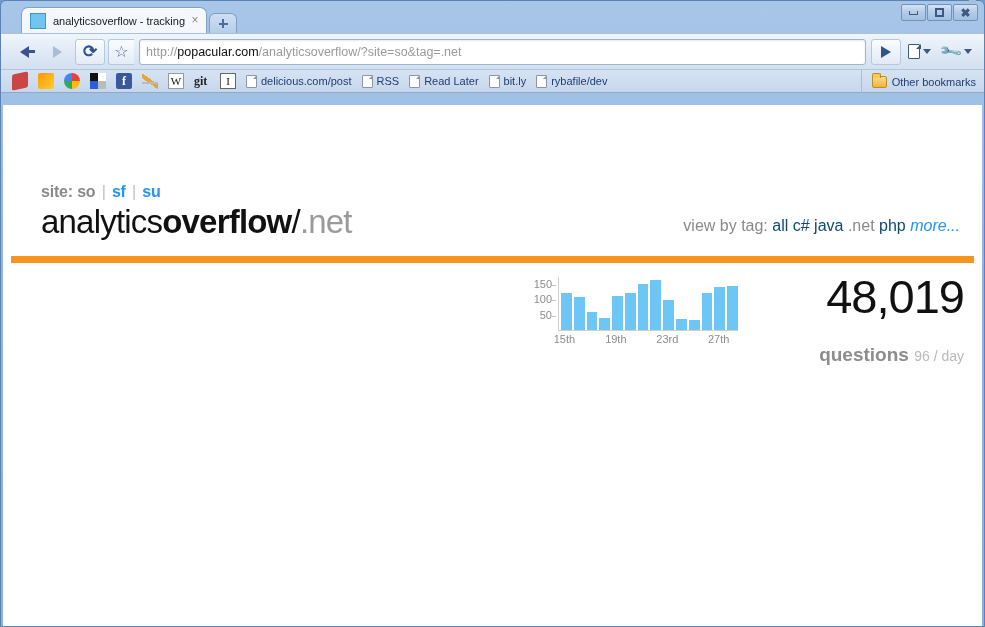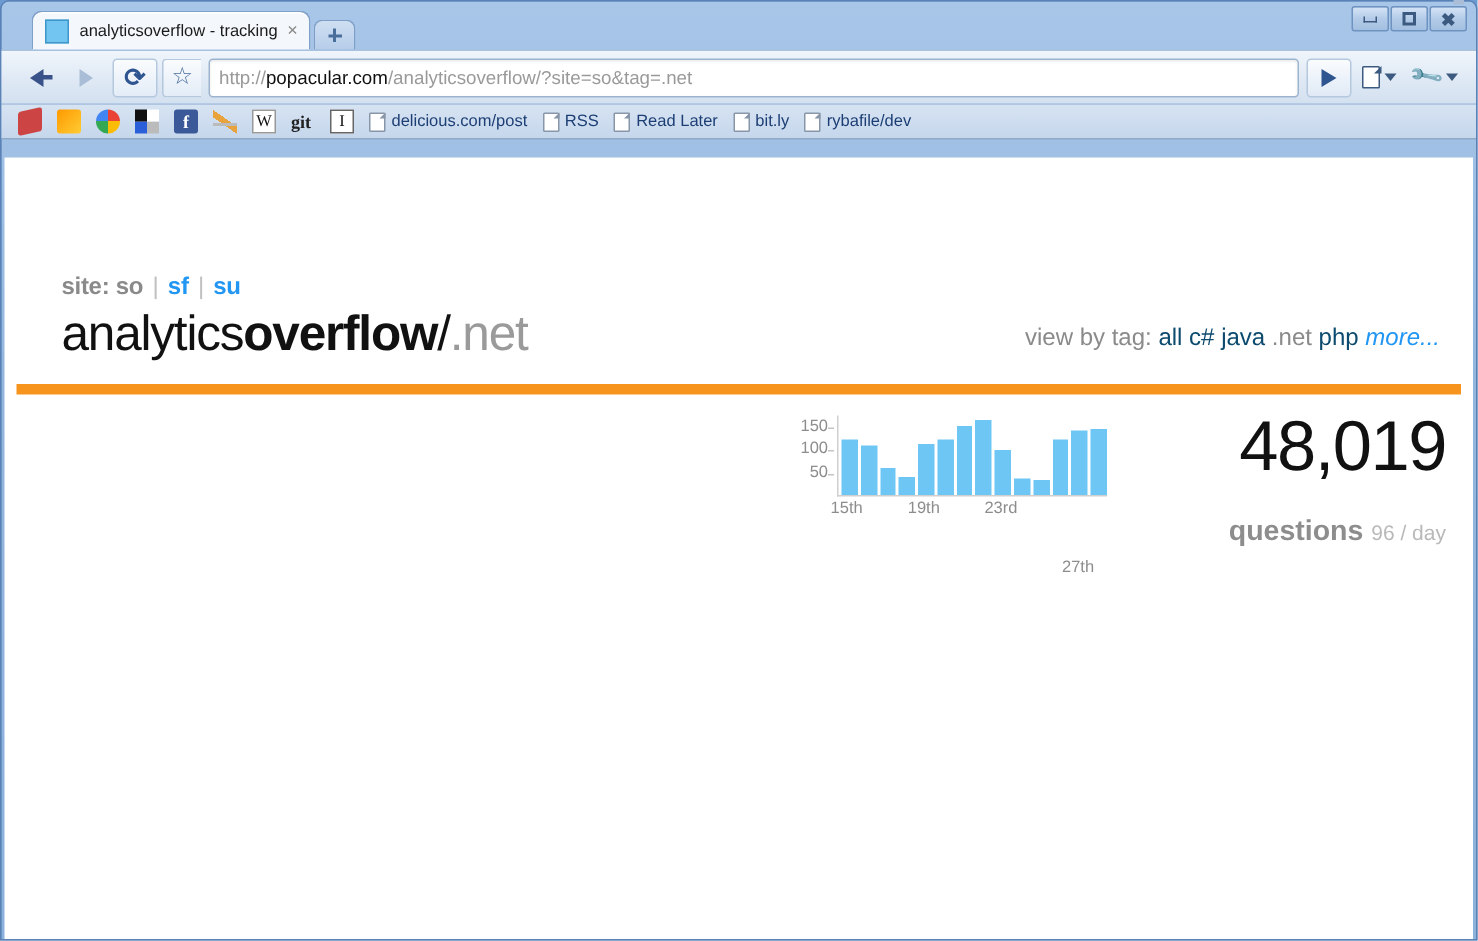--- a/index.html
+++ b/index.html
@@ -438,20 +438,24 @@
     </div>
     <div class="bm">
       <span class="bm-doc"></span>
       <span class="bm-label">bit.ly</span>
     </div>
     <div class="bm">
       <span class="bm-doc"></span>
       <span class="bm-label">rybafile/dev</span>
     </div>
 
+    <div class="other-bm">
+      <span class="folder-ico"></span>
+      <span class="bm-label">Other bookmarks</span>
+    </div>
   </div>
 
   <div class="viewport">
     <div class="page-inner">
 
       <div class="site-line">
         <span class="lbl">site:</span>
         <span class="cur">so</span>
         <span class="sep">|</span>
         <a href="#">sf</a>
@@ -498,21 +502,21 @@
                 <div class="bar" title="24th: 36" style="height: 11.1086px;"></div>
                 <div class="bar" title="25th: 31" style="height: 9.56571px;"></div>
                 <div class="bar" title="26th: 119" style="height: 36.72px;"></div>
                 <div class="bar" title="27th: 139" style="height: 42.8914px;"></div>
                 <div class="bar" title="28th: 142" style="height: 43.8171px;"></div>
               </div>
             <div class="x-axis">
                 <div class="x-lab" style="left: 3.57143%;">15th</div>
                 <div class="x-lab" style="left: 32.1429%;">19th</div>
                 <div class="x-lab" style="left: 60.7143%;">23rd</div>
-                <div class="x-lab" style="left: 89.2857%; margin-top: 39px;">27th</div>
+                <div class="x-lab" style="left: 89.2857%;">27th</div>
               </div>
           </div>
         </div>
 
         <div class="count-block">
           <div class="big-number">48,019</div>
           <div class="count-sub">
             <span>questions</span>
             <span class="rate">96 / day</span>
           </div>

